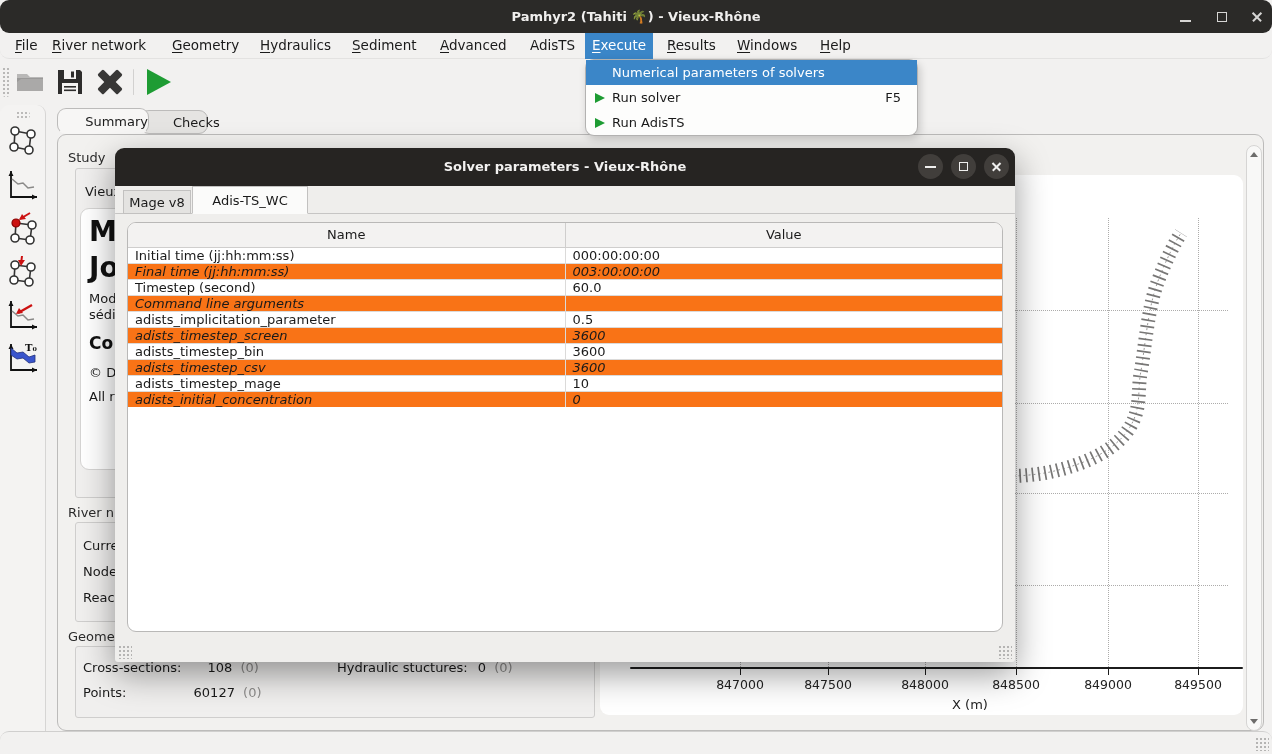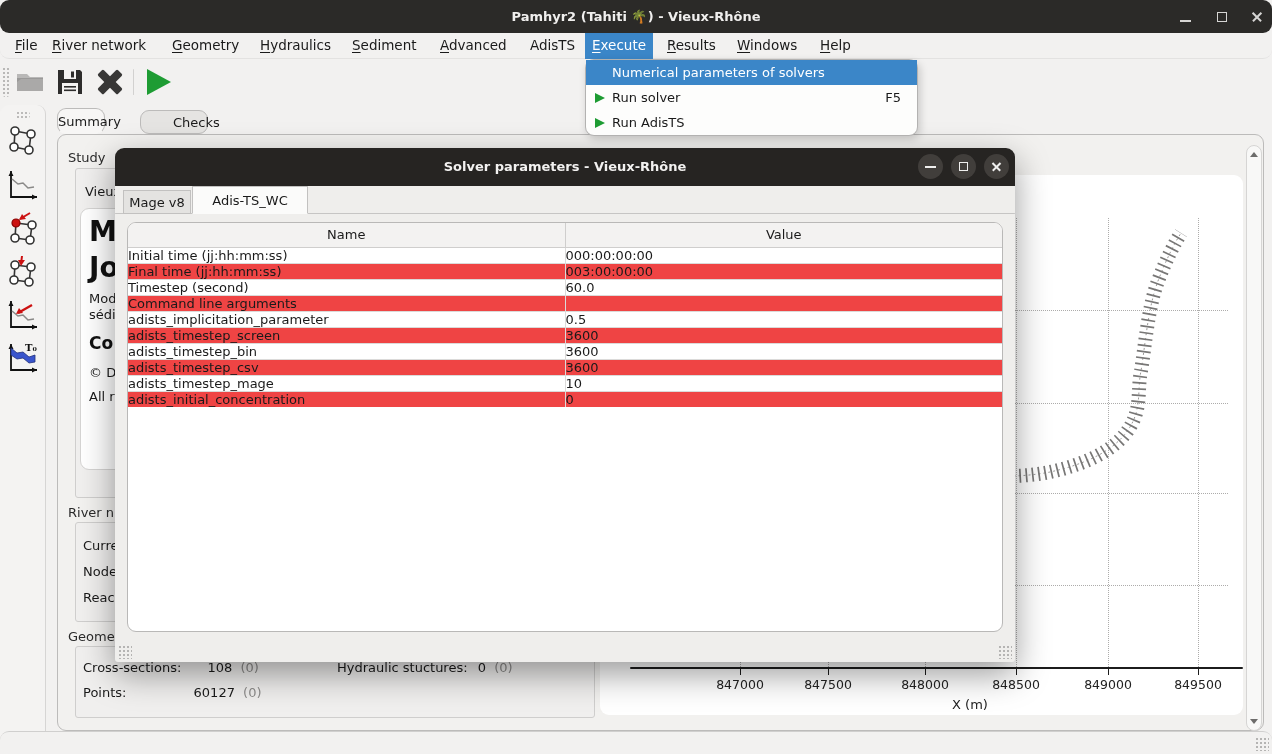--- a/index.html
+++ b/index.html
@@ -36,21 +36,21 @@
   .play-tri { width:0; height:0; border-left:24px solid #1e9c33; border-top:13px solid transparent; border-bottom:13px solid transparent; margin:4px 0 0 5px; }
 
   
   #sidecol { left:0; top:105px; width:46px; height:649px; background:#f4f3f2; border-right:1px solid #d6d5d4; }
   #sidecol .grip { left:16px; top:6px; width:14px; height:8px;
      background:radial-gradient(circle,#bbbab9 1px,transparent 1.2px); background-size:4px 4px; }
   .side-tool { left:6px; width:34px; height:36px; }
 
   
   .main-tab { height:26px; line-height:26px; text-align:center; border:1px solid #bcbbba; font-size:13px; }
-  #tab-summary { left:57px; top:108px; width:48px; background:#f7f6f5; border-bottom:1px solid #f7f6f5; z-index:2;text-align:right; }
+  #tab-summary { left:57px; top:108px; width:92px; background:#f7f6f5; border-bottom:1px solid #f7f6f5; z-index:2;text-align:right; }
   #tab-checks  { left:140px; top:110px; width:68px; height:24px; line-height:23px; background:#e5e4e2;padding-left:32px; }
   #content-frame { left:57px; top:134px; width:1207px; height:597px; border:1px solid #bcbbba; background:#f2f1ef; }
 
   
   .grp-label { font-size:13px; color:#2b2b2b; }
   .grp-frame { border:1px solid #cfcecd; border-radius:3px; background:#f0efee; }
   #study-card { left:80px; top:208px; width:512px; height:262px; background:#ffffff; border:1px solid #d5d4d3; }
   .big-head { font-size:28px; font-weight:bold; color:#111; line-height:34px; }
   .mid-head { font-size:17px; font-weight:bold; color:#111; }
   .gray { color:#8d8c8b; }
@@ -92,23 +92,23 @@
   .dlg-btn .x1,.dlg-btn .x2 { position:absolute; left:7px; top:11.5px; width:11px; height:1.6px; background:#efefee; }
   .dlg-btn .x1{transform:rotate(45deg);} .dlg-btn .x2{transform:rotate(-45deg);}
   .dlg-tab { position:absolute; text-align:center; font-size:13px; border:1px solid #c2c1c0; }
   #dlg-tab-mage { left:8px; top:42px; width:68px; height:24px; line-height:23px; background:#e4e3e1; }
   #dlg-tab-adis { left:77px; top:38px; width:116px; height:28px; line-height:27px; background:#fbfbfa; border-bottom:1px solid #fbfbfa; z-index:2; }
   #dlg-pane-line { left:0; top:65px; width:900px; height:1px; background:#c6c5c4; }
   #param-table { left:12px; top:74px; width:876px; height:410px; background:#ffffff; border:1px solid #b9b8b7; overflow:hidden; }
   table.params { border-collapse:collapse; table-layout:fixed; width:874px; font-size:13px; }
   table.params th { height:24px; font-weight:normal; background:#f3f2f1; border-bottom:1px solid #cfcecd; text-align:center; }
   table.params th:first-child { border-right:1px solid #cfcecd; }
-  table.params td { height:14px; border-top:1px solid #dbdad9; }
+  table.params td { height:14px; padding-left:7px; border-top:1px solid #dbdad9; }
   table.params td.name { border-right:1px solid #dbdad9; }
-  table.params tr.even td { background:#ef4444; }
+  table.params tr.even td { background:#f97316;font-style:italic; }
   #dlg-grip-l,#dlg-grip-r { position:absolute; bottom:3px; width:14px; height:14px;
      background:radial-gradient(circle,#b5b4b3 1px,transparent 1.2px); background-size:4px 4px; }
   #dlg-grip-l{left:3px} #dlg-grip-r{right:3px}
 </style>
 </head>
 <body>
 
 <div id="app">
 
   <div id="titlebar" class="abs">

